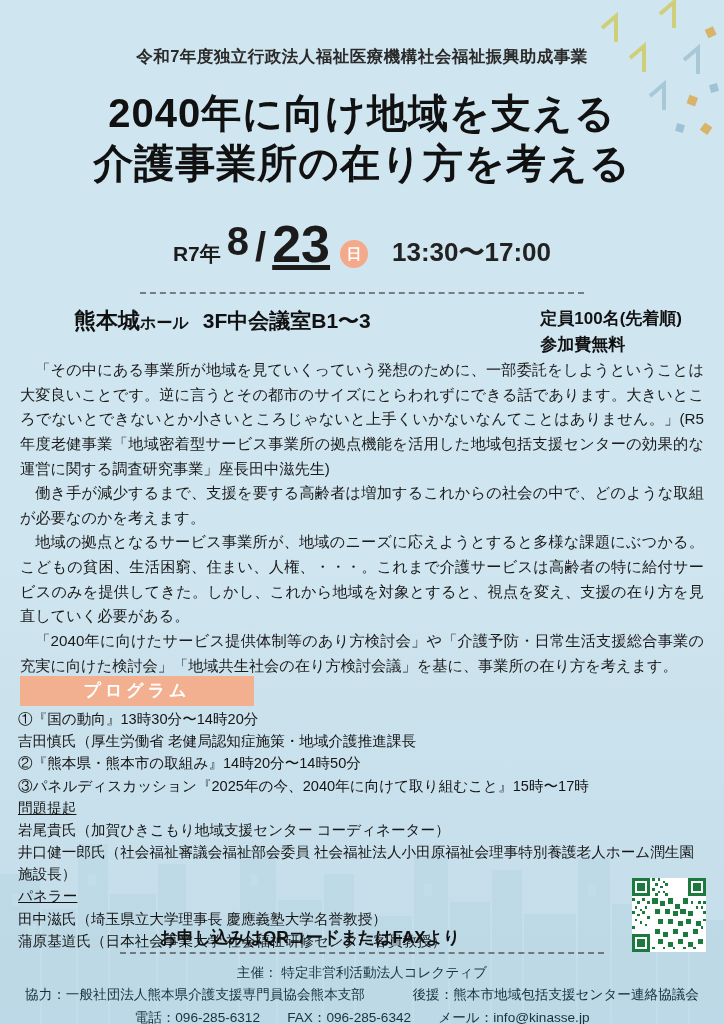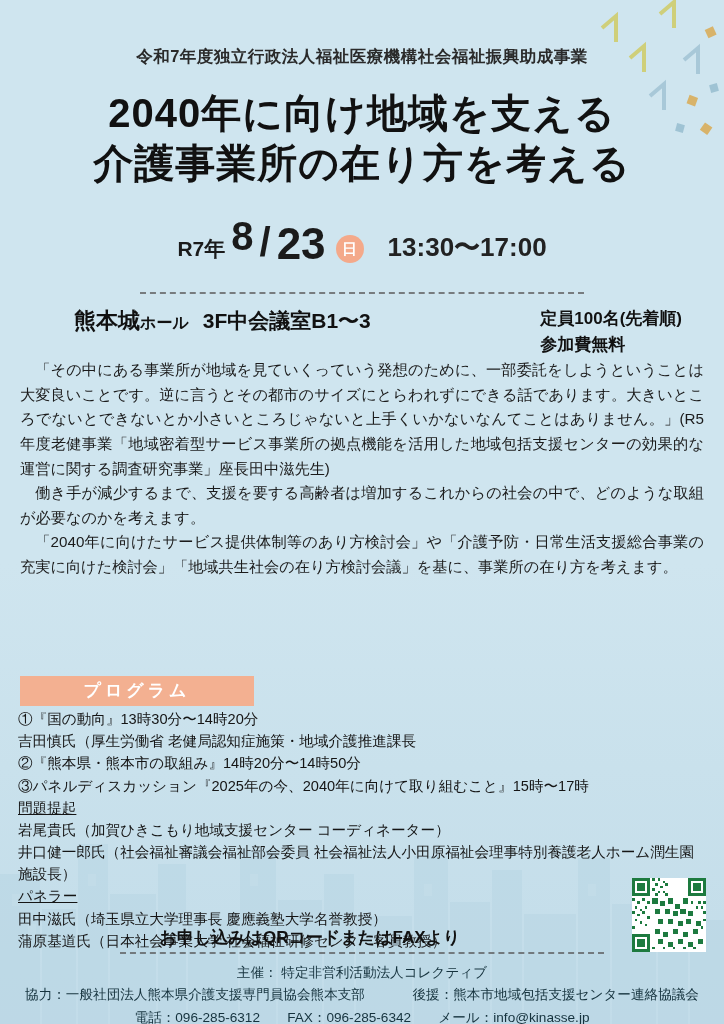--- a/index.html
+++ b/index.html
@@ -82,23 +82,24 @@
     font-size: 40px;
     font-weight: bold;
     padding-bottom: 12px;
   }
   .date-slash {
     font-size: 40px;
     font-weight: bold;
     padding-bottom: 6px;
   }
   .date-day {
-    font-size: 44px;
+    font-size: 52px;
     font-weight: bold;
     padding-bottom: 2px;
+    text-decoration: underline;
   }
   .date-dow {
     width: 28px;
     height: 28px;
     border-radius: 50%;
     background: #f4a98a;
     color: #fff;
     font-size: 15px;
     font-weight: bold;
     display: flex;
@@ -299,20 +300,21 @@
     </div>
     <div class="venue-right">
       <div>定員100名(先着順)</div>
       <div>参加費無料</div>
     </div>
   </div>
 
   <div class="body-text">
     <p>「その中にある事業所が地域を見ていくっていう発想のために、一部委託をしようということは大変良いことです。逆に言うとその都市のサイズにとらわれずにできる話であります。大きいところでないとできないとか小さいところじゃないと上手くいかないなんてことはありません。」(R5年度老健事業「地域密着型サービス事業所の拠点機能を活用した地域包括支援センターの効果的な運営に関する調査研究事業」座長田中滋先生)</p>
     <p>働き手が減少するまで、支援を要する高齢者は増加するこれからの社会の中で、どのような取組が必要なのかを考えます。</p>
+    <p>地域の拠点となるサービス事業所が、地域のニーズに応えようとすると多様な課題にぶつかる。こどもの貧困、生活困窮、住まい、人権、・・・。これまで介護サービスは高齢者の特に給付サービスのみを提供してきた。しかし、これから地域を対象とすると、視点を変え、支援の在り方を見直していく必要がある。</p>
     <p>「2040年に向けたサービス提供体制等のあり方検討会」や「介護予防・日常生活支援総合事業の充実に向けた検討会」「地域共生社会の在り方検討会議」を基に、事業所の在り方を考えます。</p>
   </div>
 
   <div class="program-head">プログラム</div>
 
   <div class="program-body">
     <div>①『国の動向』13時30分〜14時20分</div>
     <div>吉田慎氏（厚生労働省 老健局認知症施策・地域介護推進課長</div>
     <div>②『熊本県・熊本市の取組み』14時20分〜14時50分</div>
     <div>③パネルディスカッション『2025年の今、2040年に向けて取り組むこと』15時〜17時</div>

